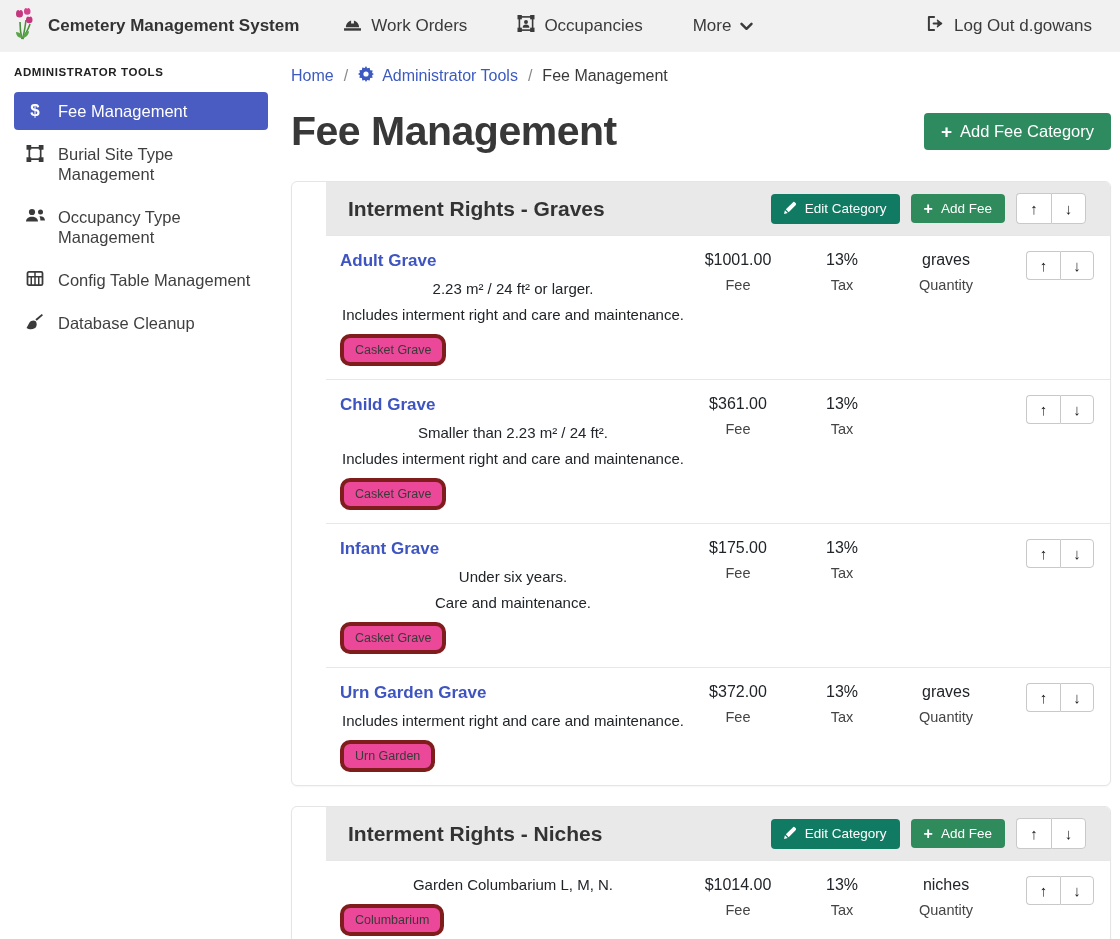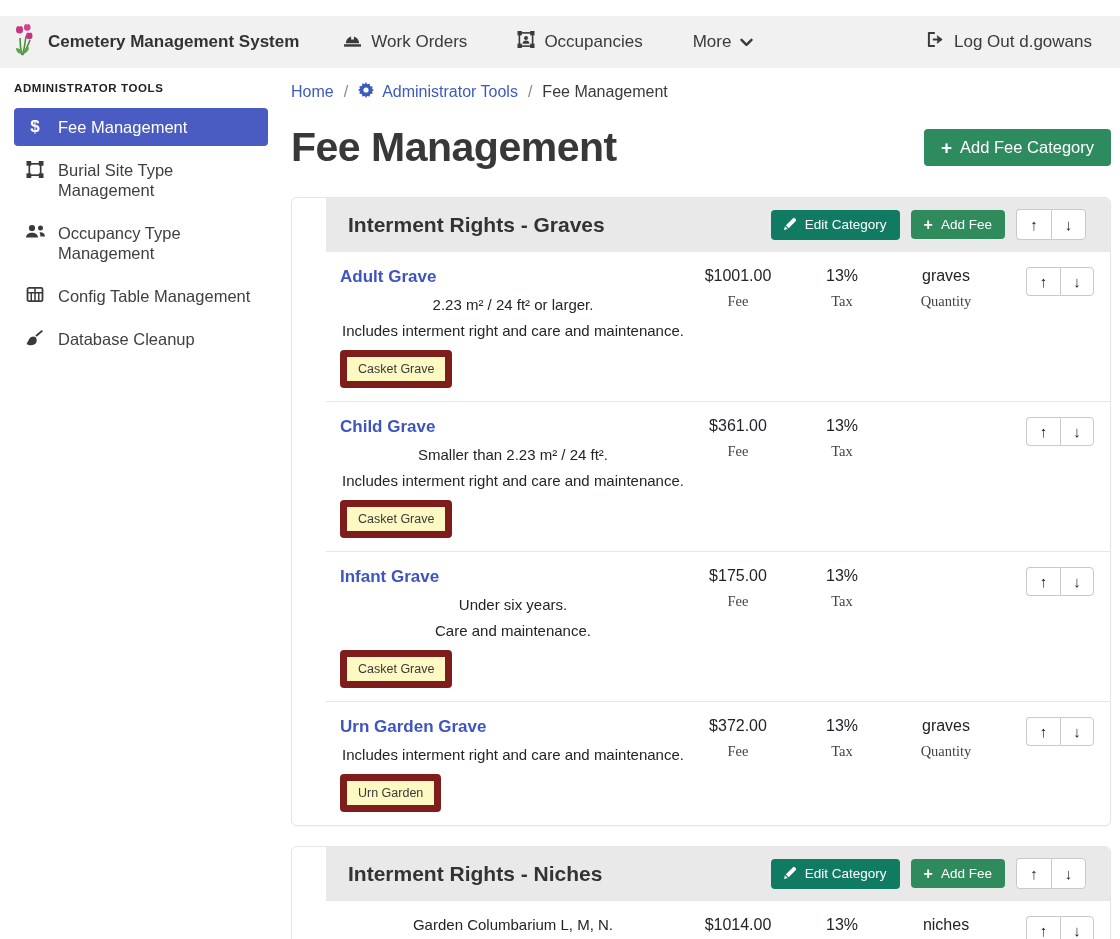--- a/index.html
+++ b/index.html
@@ -1,21 +1,21 @@
 <!DOCTYPE html>
 <html><head>
 <meta charset="utf-8">
 <style>
   * { margin:0; padding:0; box-sizing:border-box; }
   html,body { width:1120px; height:939px; overflow:hidden; background:#fff;
     font-family:"Liberation Sans", sans-serif; color:#212529; }
 
   
   .navbar { height:52px; background:#f1f1f1; display:flex; align-items:center;
-    padding:0 18px 0 12px; gap:8px;margin-top:16px; }
+    padding:0 18px 0 12px; gap:8px; }
   .brand { display:flex; align-items:center; gap:10px; margin-right:26px; }
   .brand-title { font-size:17px; font-weight:bold; color:#333; white-space:nowrap; }
   .nav-item { display:flex; align-items:center; gap:9px; font-size:17px; color:#3a3a3a;
     padding:6px 10px; cursor:pointer; margin-right:22px; white-space:nowrap; }
   .nav-item svg { flex:0 0 auto; }
   .nav-spacer { flex:1; }
   .logout { margin-right:0; }
 
   
   .layout { display:flex; align-items:flex-start; height:741px; }
@@ -67,25 +67,25 @@
     align-items:center; }
   .card-title { font-size:21px; font-weight:600; color:#333; flex:1; }
   .card-actions { display:flex; align-items:center; gap:11px; }
 
   .row { display:flex; align-items:flex-start; padding:15px 16px 13px 14px;
     border-top:1px solid #e7e7e7; }
   .row-left { flex:1; min-width:0; }
   .fee-name { font-size:17px; font-weight:bold; color:#3e54c0; text-decoration:none;
     cursor:pointer; display:inline-block; margin-bottom:9px; }
   .fee-desc { font-size:15px; color:#212529; margin-bottom:9px;text-align:center; }
-  .badge { display:inline-block; font-size:12.5px; color:#3a3a3a; background:#fef9c3;
-    border:7px solid #7f1d1d; border-radius:4px; padding:5px 11px; margin-top:2px; }
+  .badge { display:inline-block; font-size:12.5px; color:#3a3a3a; background:#ec4899;
+    border:4px solid #7f1d1d; border-radius:10px; padding:5px 11px; margin-top:2px; }
   .col { width:104px; flex:0 0 104px; text-align:center; }
   .col-val { font-size:16px; color:#212529; margin-bottom:8px; }
-  .col-lbl { font-size:14.5px; color:#444;font-family:Liberation Serif, serif; }
+  .col-lbl { font-size:14.5px; color:#444; }
   .row-arrows { width:84px; flex:0 0 84px; display:flex; justify-content:flex-end;
     margin-left:12px; }
 </style>
 </head>
 <body>
 
 <nav class="navbar">
   <div class="brand">
     <span>
       <svg width="26" height="32" viewBox="0 0 26 32">

